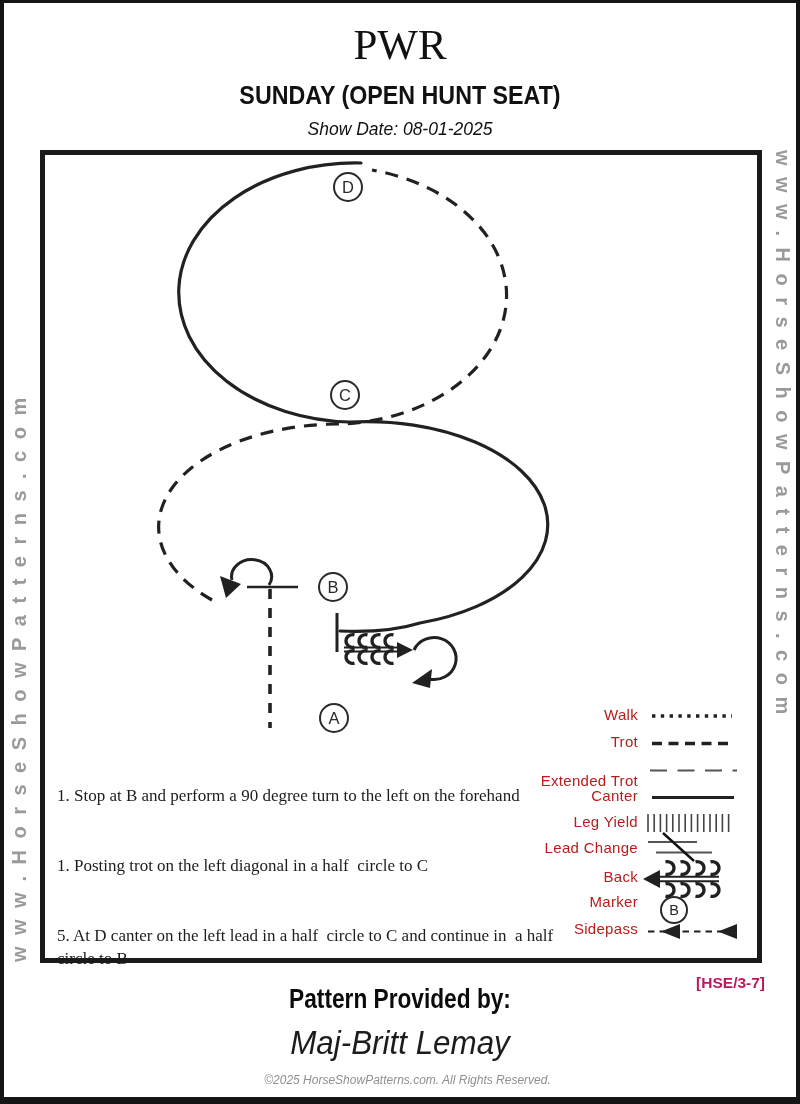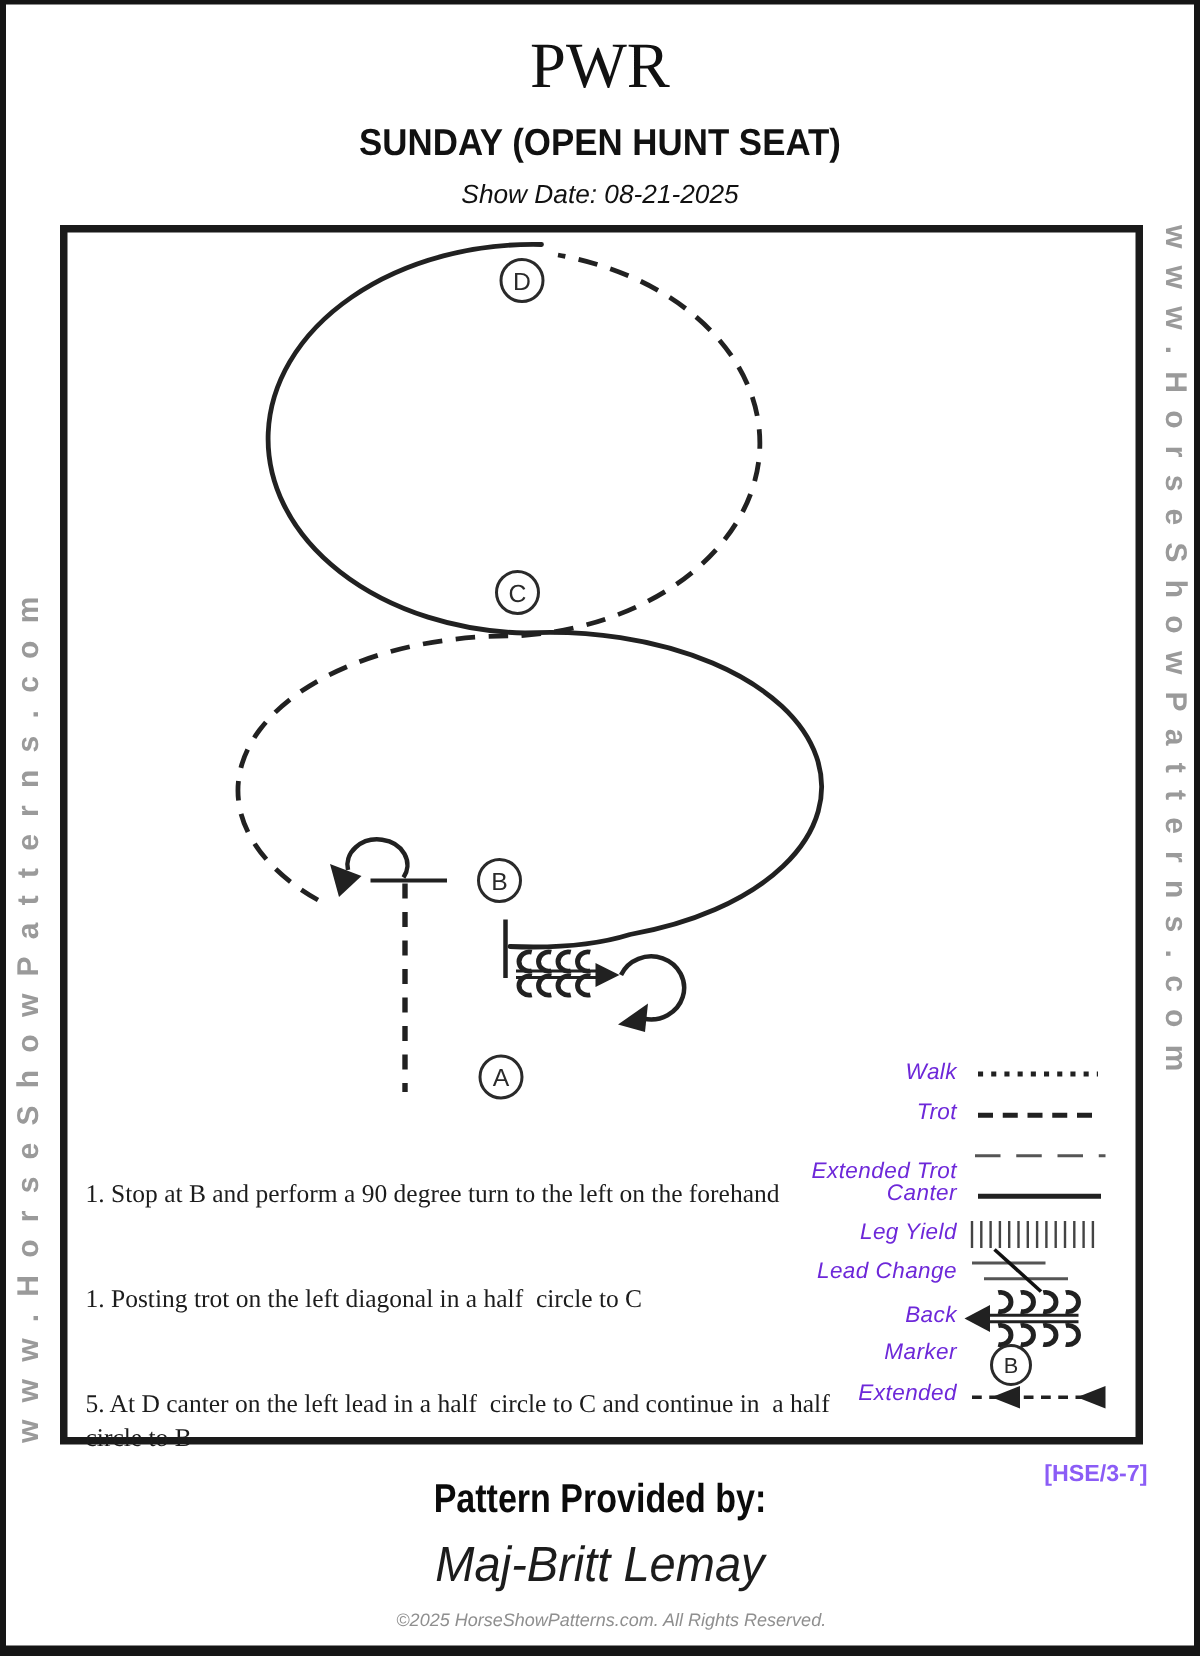--- a/index.html
+++ b/index.html
@@ -26,24 +26,24 @@
   .wm-right{right:3px;}
   
   .pattern-box{position:absolute;left:40px;top:150px;width:712px;height:803px;
                border:5px solid #1a1a1a;background:#fff;}
   .diagram-svg{position:absolute;left:0;top:0;width:800px;height:1104px;}
   
   .instructions{position:absolute;left:57px;top:738px;width:506px;
                 font-family:"Liberation Serif",serif;font-size:17px;line-height:23.2px;
                 color:#1c1c1c;white-space:pre-wrap;}
   
-  .legend-label{position:absolute;right:162px;font-size:15px;color:#6d28d9;
-                letter-spacing:0.3px;white-space:nowrap;text-align:left;font-style:italic;}
+  .legend-label{position:absolute;right:162px;font-size:15px;color:#b91c1c;
+                letter-spacing:0.3px;white-space:nowrap;text-align:left;}
   
-  .pattern-code{position:absolute;right:35px;top:974px;font-weight:bold;font-size:15.5px;color:#8b5cf6;}
+  .pattern-code{position:absolute;right:35px;top:974px;font-weight:bold;font-size:15.5px;color:#be185d;}
   .provided-label{position:absolute;left:0;right:0;top:984px;text-align:center;
                   font-weight:bold;font-size:27px;color:#0b0b0b;transform:scaleX(0.84);}
   .provided-name{position:absolute;left:0;right:0;top:1024px;text-align:center;
                  font-style:italic;font-size:33px;color:#1c1c1c;transform:scaleX(0.95);}
   .copyright{position:absolute;left:0;right:0;top:1073px;text-align:center;
              font-style:italic;font-size:12px;color:#8f8f8f;margin-left:15px;}
   .marker-text{font-family:"Liberation Sans",sans-serif;font-size:16.5px;fill:#2a2a2a;}
   .legend-marker-text{font-family:"Liberation Sans",sans-serif;font-size:14.5px;fill:#2a2a2a;}
 </style>
 </head>
@@ -51,21 +51,21 @@
 
 <div class="page">
 
   <div class="bar bar-top"></div>
   <div class="bar bar-bottom"></div>
   <div class="bar bar-left"></div>
   <div class="bar bar-right"></div>
 
   <div class="title">PWR</div>
   <div class="subtitle">SUNDAY (OPEN HUNT SEAT)</div>
-  <div class="showdate">Show Date: 08-21-2025</div>
+  <div class="showdate">Show Date: 08-01-2025</div>
 
   <div class="wm wm-left">www.HorseShowPatterns.com</div>
   <div class="wm wm-right">www.HorseShowPatterns.com</div>
 
   <div class="pattern-box"></div>
 
   <svg class="diagram-svg" viewBox="0 0 800 1104">
     <defs>
       <path id="shoeR" d="M 4.5 -6.2 A 6.8 6.4 0 1 0 4.5 6.2"></path>
       <path id="shoeL" d="M -4.5 -6.2 A 6.8 6.4 0 1 1 -4.5 6.2"></path>
@@ -162,20 +162,20 @@
   </div>
 
   <div class="legend-label" style="top:706px;">Walk</div>
   <div class="legend-label" style="top:733px;">Trot</div>
   <div class="legend-label" style="top:772px;">Extended Trot</div>
   <div class="legend-label" style="top:787px;">Canter</div>
   <div class="legend-label" style="top:813px;">Leg Yield</div>
   <div class="legend-label" style="top:839px;">Lead Change</div>
   <div class="legend-label" style="top:868px;">Back</div>
   <div class="legend-label" style="top:893px;">Marker</div>
-  <div class="legend-label" style="top:920px;">Extended</div>
+  <div class="legend-label" style="top:920px;">Sidepass</div>
 
   <div class="pattern-code">[HSE/3-7]</div>
   <div class="provided-label">Pattern Provided by:</div>
   <div class="provided-name">Maj-Britt Lemay</div>
   <div class="copyright">©2025 HorseShowPatterns.com. All Rights Reserved.</div>
 
 </div>
 
 </body></html>

